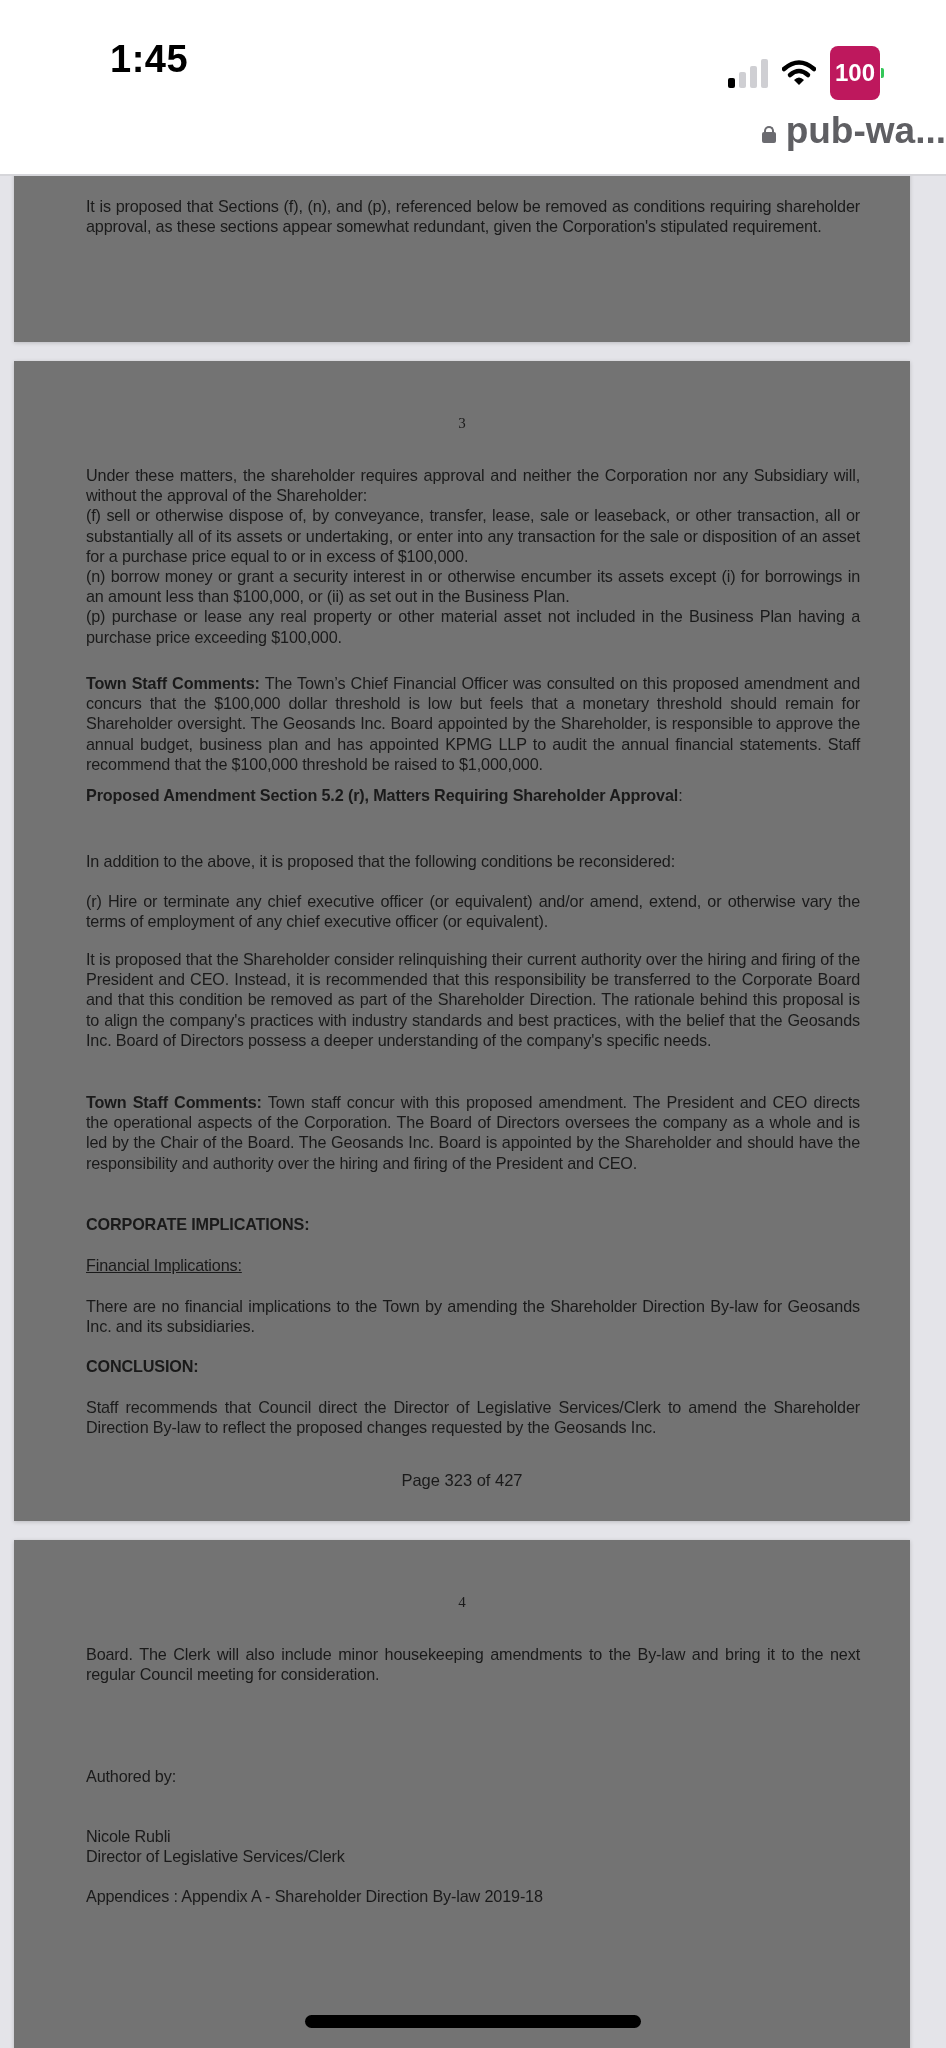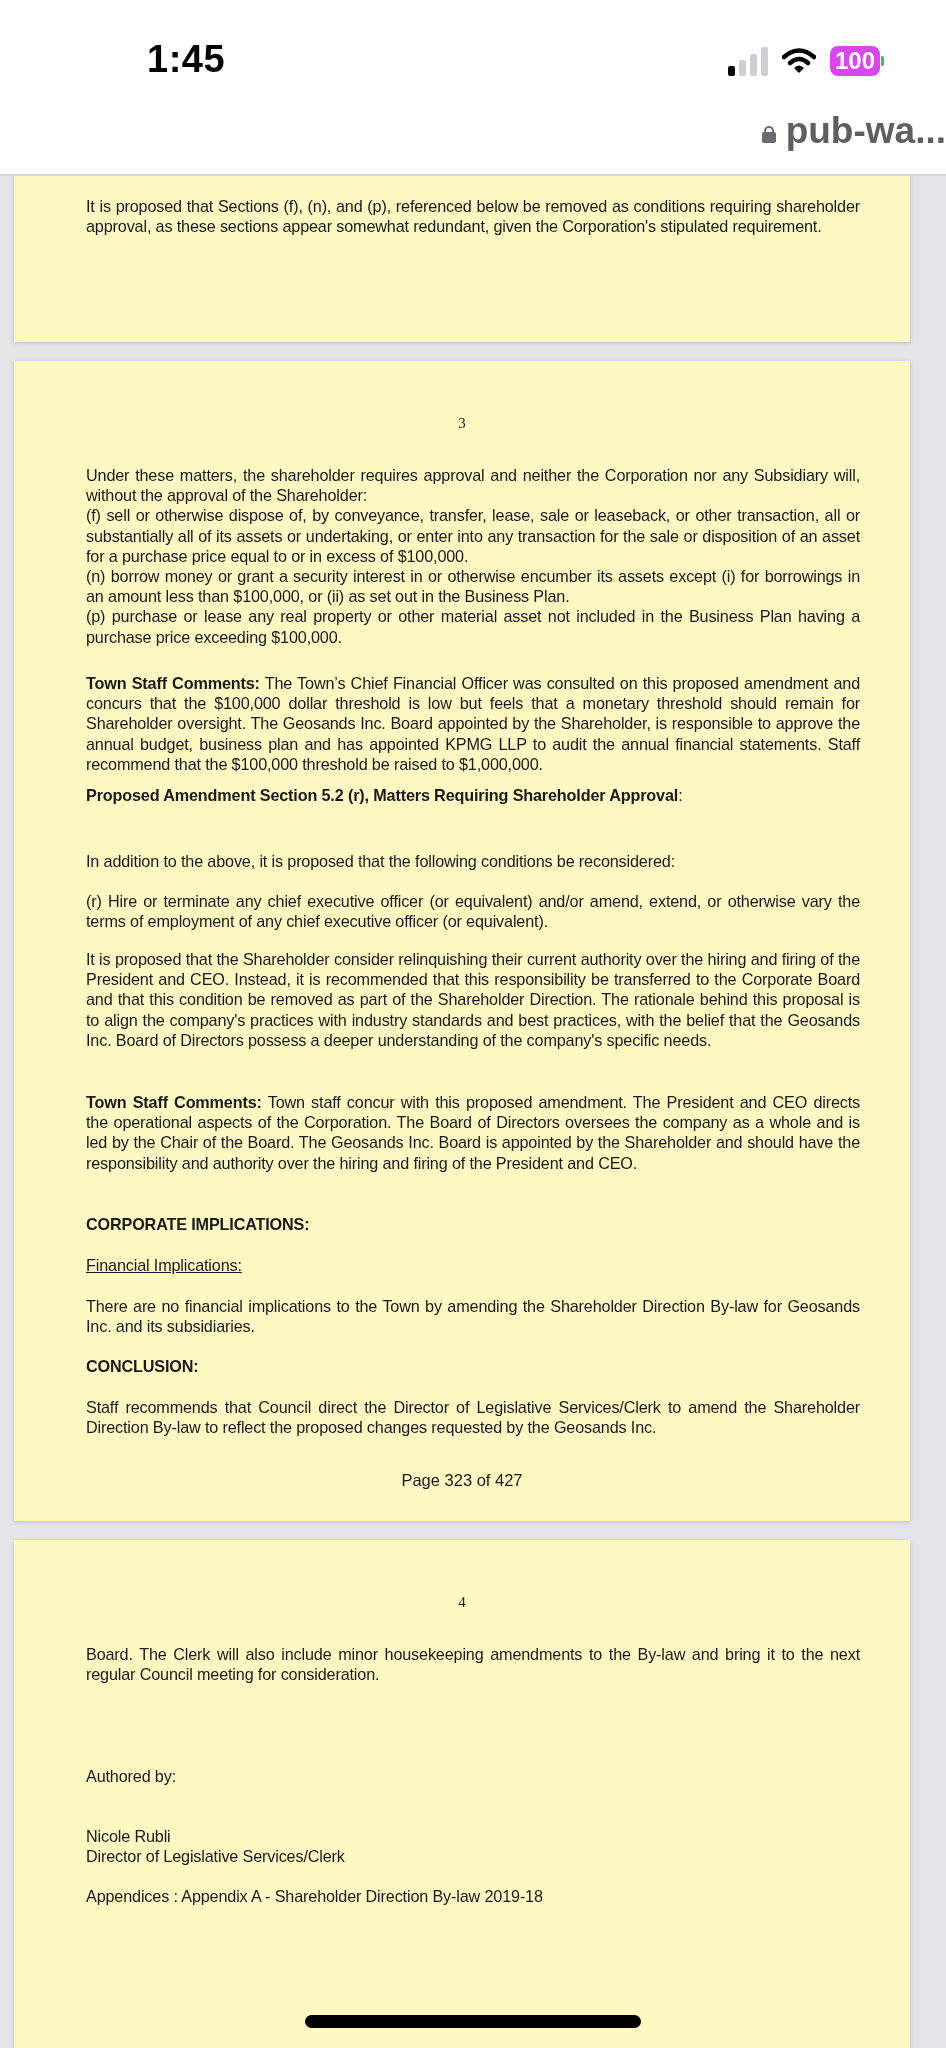--- a/index.html
+++ b/index.html
@@ -1,32 +1,32 @@
 <!DOCTYPE html>
 <html><head>
 <meta charset="utf-8">
 <style>
   * { box-sizing: border-box; margin: 0; padding: 0; }
   html, body { width: 946px; height: 2048px; overflow: hidden; background: #e4e4e9; font-family: "Liberation Sans", sans-serif; }
   .top { position: absolute; left: 0; top: 0; width: 946px; height: 176px; background: #ffffff; border-bottom: 2px solid #d6d6da; z-index: 5; }
-  .time { position: absolute; left: 110px; top: 38px; font-size: 38px; font-weight: 700; color: #000; letter-spacing: 0.5px; margin-left: 37px; }
+  .time { position: absolute; left: 110px; top: 38px; font-size: 38px; font-weight: 700; color: #000; letter-spacing: 0.5px; }
   .status-right { position: absolute; right: 62px; top: 46px; display: flex; align-items: center; gap: 14px; }
   .signal { display: flex; align-items: flex-end; gap: 4px; height: 30px; }
   .signal span { width: 7px; border-radius: 2px; background: #cfcfd3; }
   .signal span.on { background: #000; }
   .battery { display: flex; align-items: center; }
-  .battery-body { background: #d946ef; color: #fff; font-weight: 700; font-size: 24px; border-radius: 8px; padding: 1px 5px; line-height: 28px; }
+  .battery-body { background: #be185d; color: #fff; font-weight: 700; font-size: 24px; border-radius: 8px; padding: 13px 5px; line-height: 28px; }
   .battery-cap { width: 3px; height: 10px; background: #34c759; border-radius: 0 2px 2px 0; margin-left: 1px; }
   .url-bar { position: absolute; left: 0; width: 946px; top: 110px; display: flex; justify-content: flex-end; align-items: center; gap: 10px; }
   .url-text { font-size: 37px; font-weight: 700; color: #5f5f63; }
   .lock { width: 14px; height: 17px; position: relative; margin-top: 6px; }
   .lock .shackle { position: absolute; left: 2px; top: 0; width: 10px; height: 10px; border: 2.5px solid #6b6b70; border-bottom: none; border-radius: 6px 6px 0 0; }
   .lock .body { position: absolute; left: 0; bottom: 0; width: 14px; height: 11px; background: #6b6b70; border-radius: 2px; }
 
-  .page { position: absolute; left: 14px; width: 896px; background: #fef9c3; box-shadow: 0 1px 4px rgba(0,0,0,0.18); }
+  .page { position: absolute; left: 14px; width: 896px; background: #737373; box-shadow: 0 1px 4px rgba(0,0,0,0.18); }
   .page .txt { position: absolute; left: 72px; width: 774px; font-size: 16.2px; line-height: 20.2px; color: #1a1a1a; text-align: justify; font-family: "Liberation Sans", sans-serif; letter-spacing: -0.15px; }
   .page .center { position: absolute; left: 0; width: 896px; text-align: center; font-size: 16.5px; color: #1a1a1a; }
   .page .pnum { font-family: "Liberation Serif", serif; font-size: 15px; }
   b { font-weight: 700; }
   u { text-decoration: underline; }
   .home { position: absolute; left: 305px; top: 2015px; width: 336px; height: 13px; background: #000; border-radius: 7px; z-index: 6; }
 </style>
 </head>
 <body>
 

